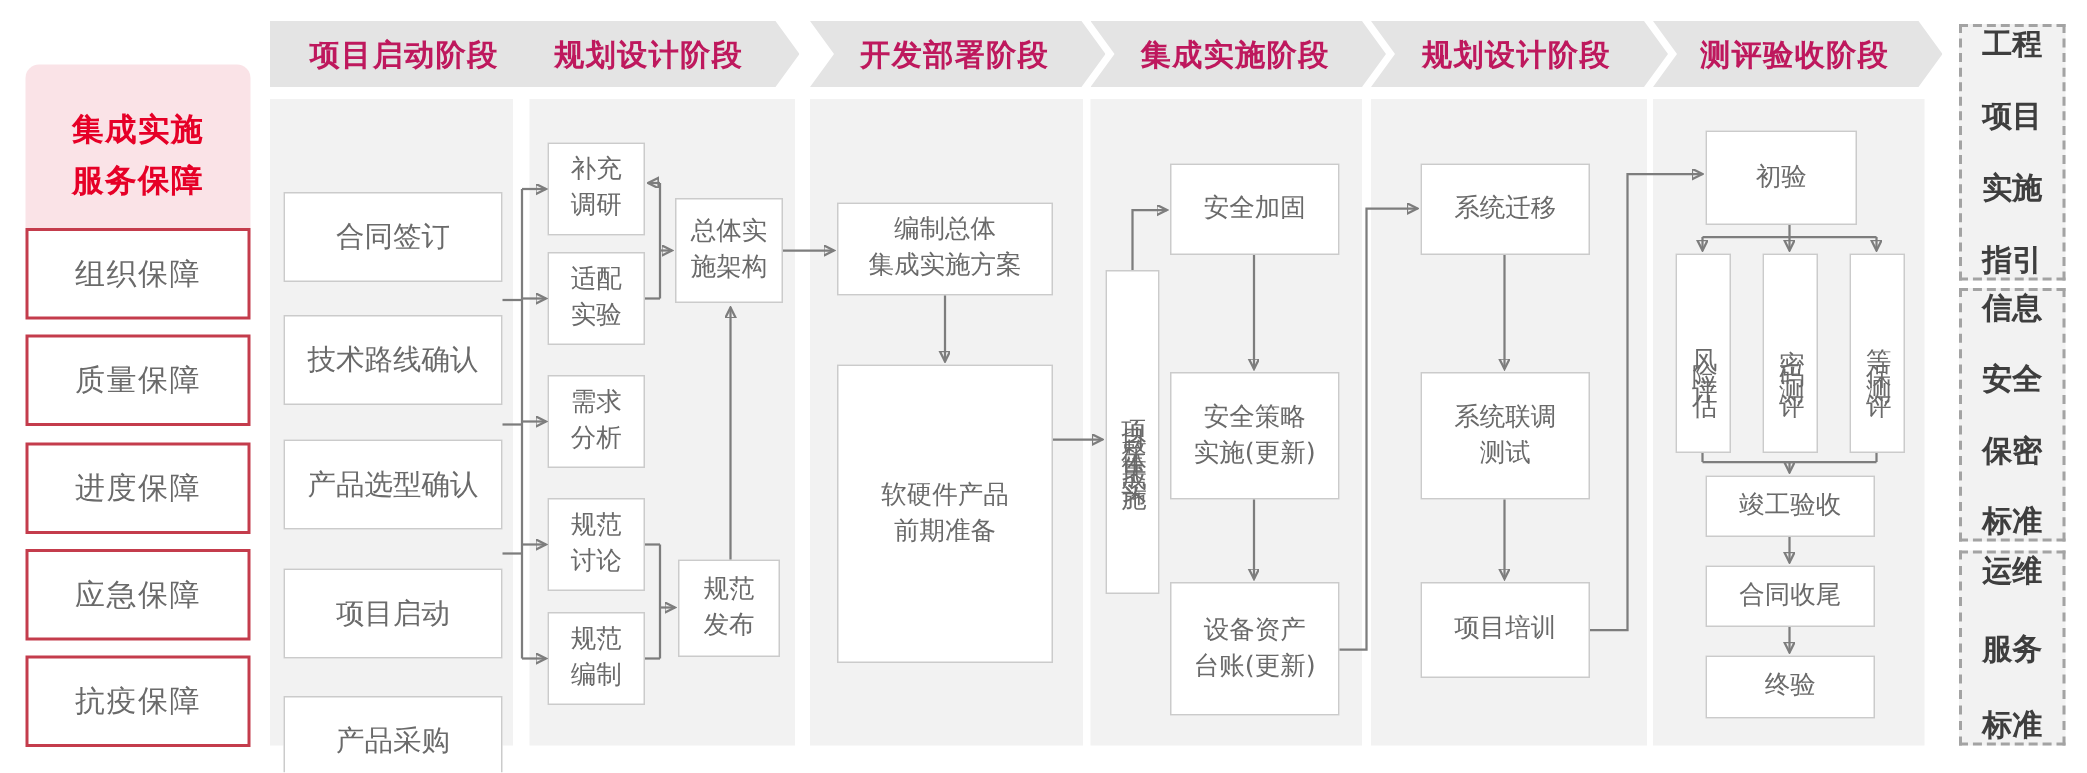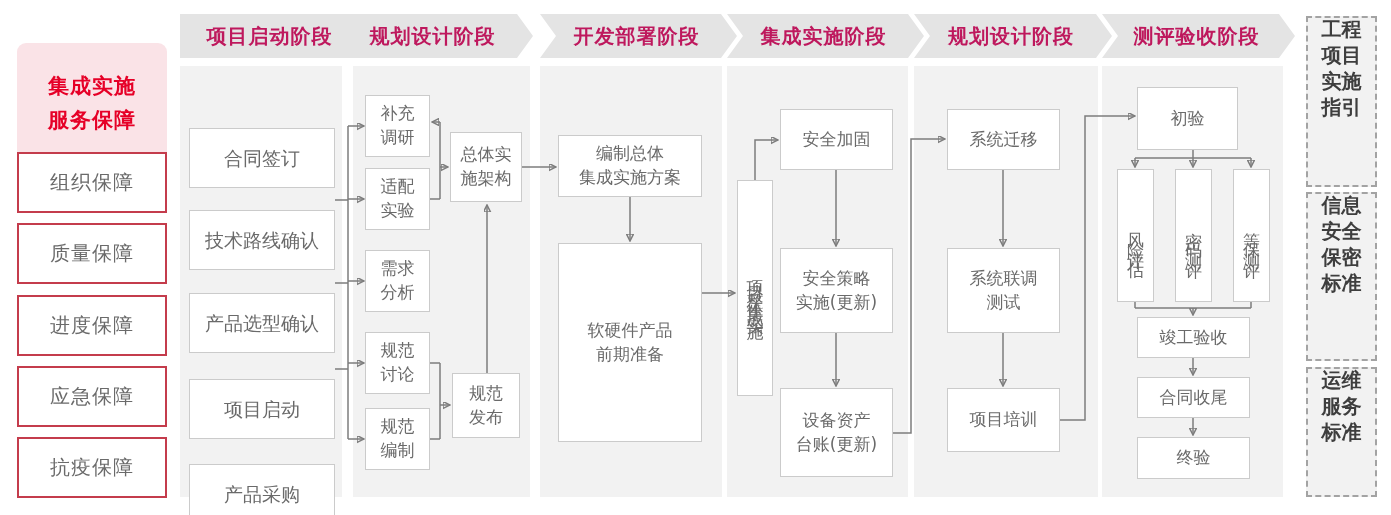--- a/index.html
+++ b/index.html
@@ -40,21 +40,21 @@
     color:#e60027;font-size:21px;font-weight:bold;line-height:1.6;white-space:pre-line;letter-spacing:1px;margin-top:24px;
   }
   .side-item{
     position:absolute;left:17px;width:150px;height:61px;background:#ffffff;border:2px solid #c43c4c;
     display:flex;align-items:center;justify-content:center;
     color:#6a6a6a;font-size:20px;letter-spacing:1px;box-sizing:border-box;
   }
   
   .std{
     position:absolute;left:1306px;width:71px;background:#f2f2f2;border:2px dashed #a3a3a3;
-    display:flex;flex-direction:column;align-items:center;justify-content:flex-start;gap:3px;
+    display:flex;flex-direction:column;align-items:center;justify-content:space-between;gap:3px;
     box-sizing:border-box;z-index:2;
   }
   .std-row{display:flex;gap:6px;font-size:20px;font-weight:bold;color:#3e3e3e;line-height:1.15;}
   
   #wires{position:absolute;left:0;top:0;z-index:3;pointer-events:none;}
   #wires path{stroke:#7d7d7d;stroke-width:1.5;fill:none;}
 </style>
 </head>
 <body>
 

